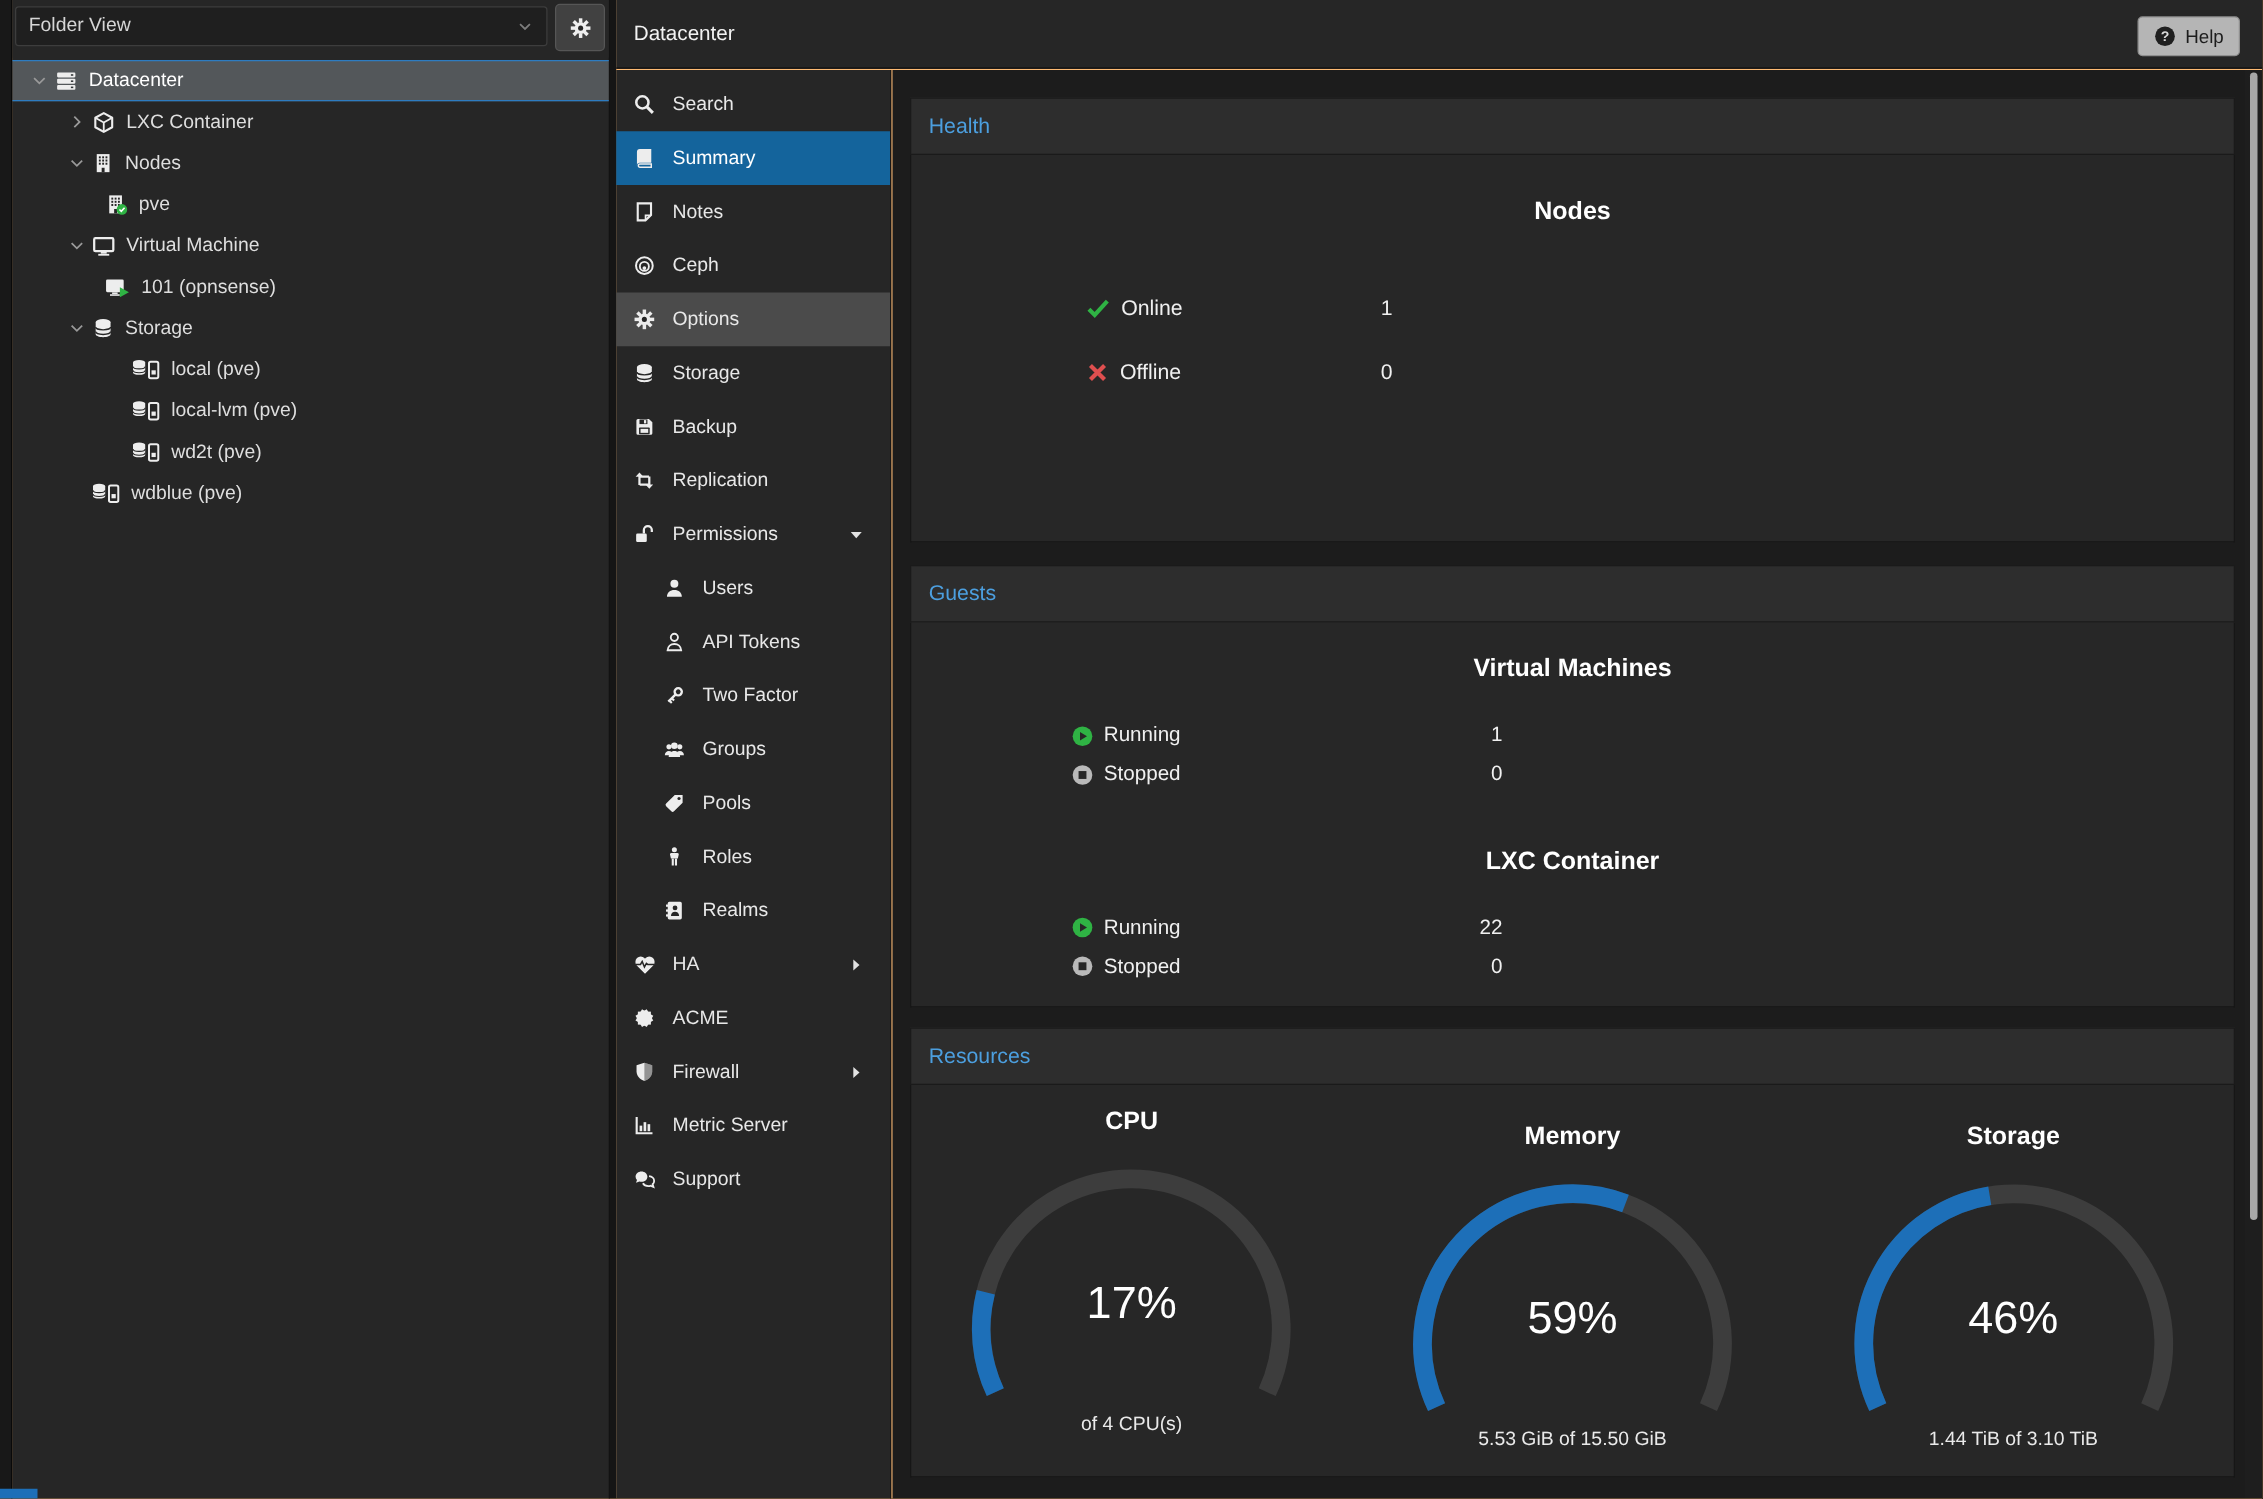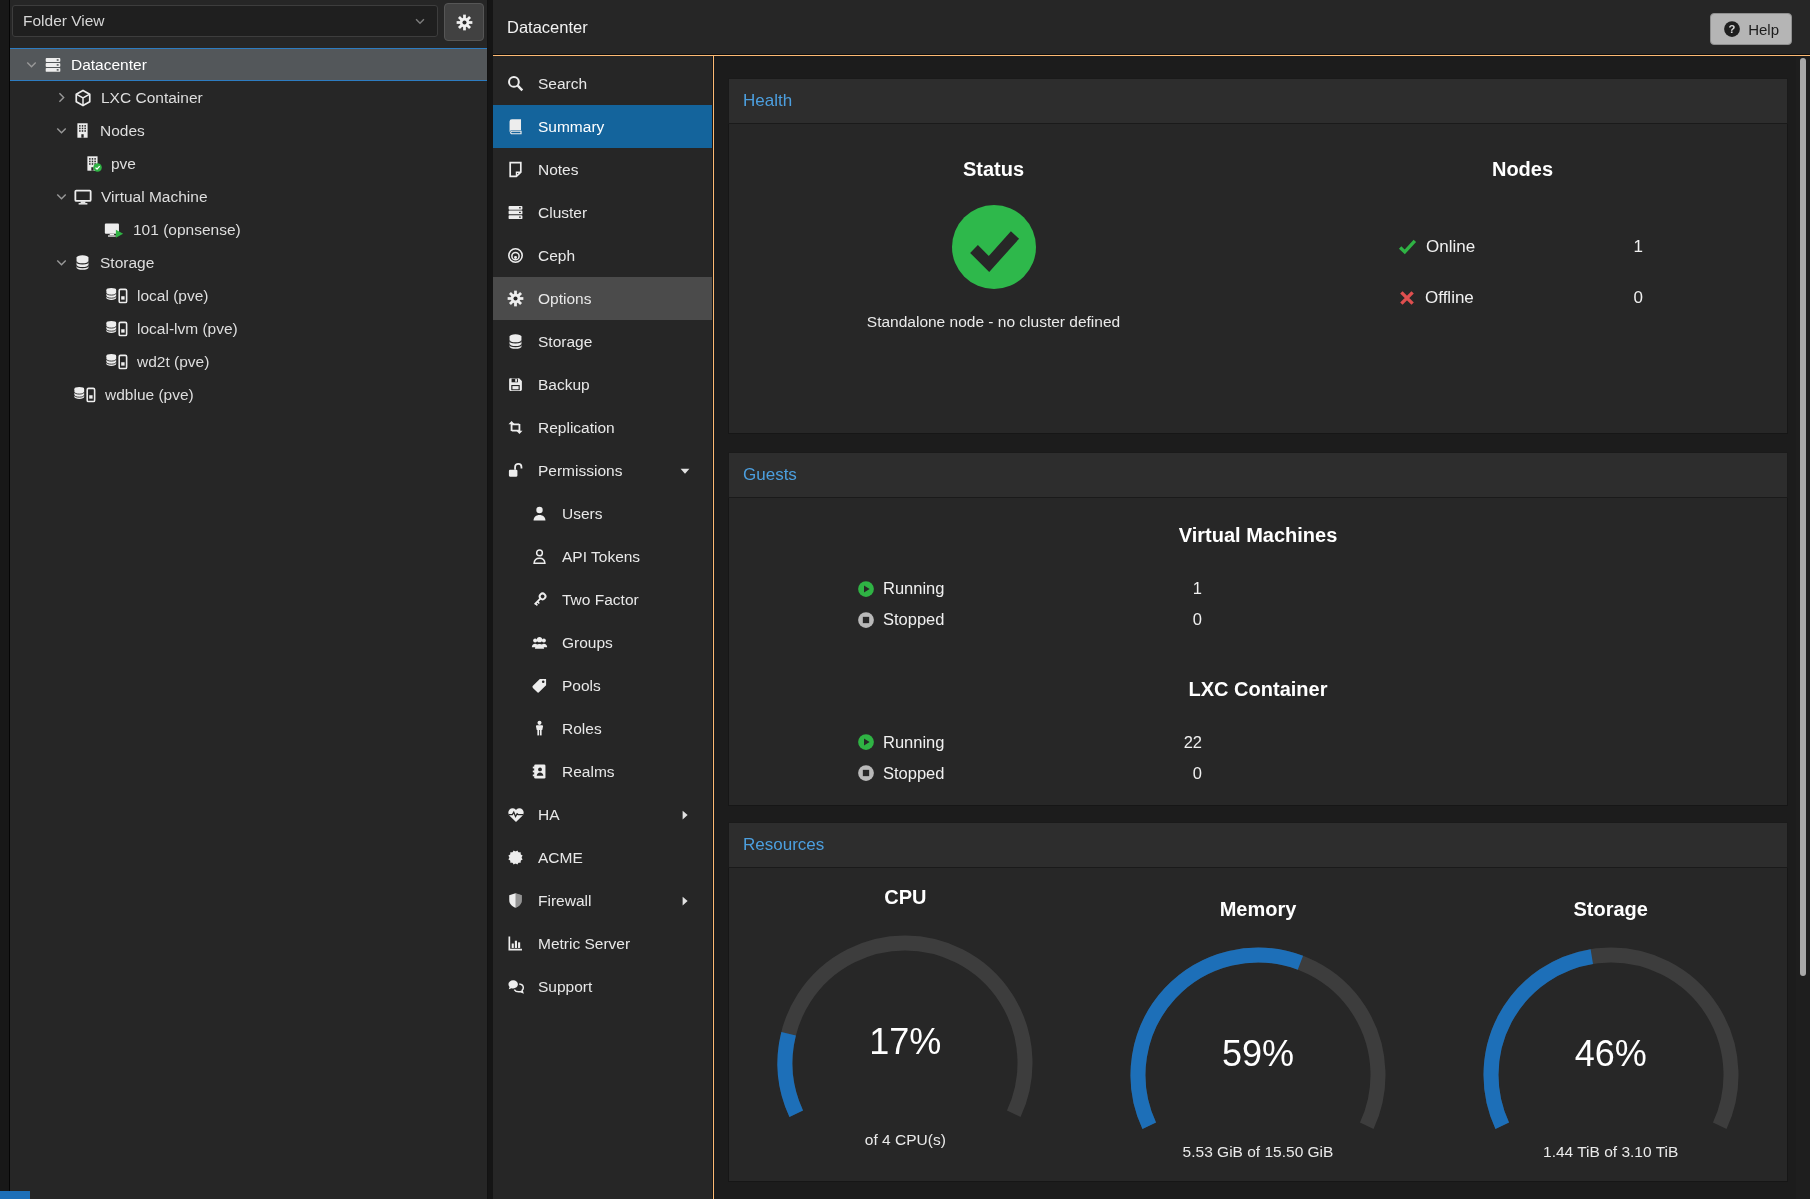--- a/index.html
+++ b/index.html
@@ -205,21 +205,21 @@
           </span>
           <span class="tree-icon">
             <svg width="18" height="18" viewBox="0 0 16 16">
               <rect x="1.2" y="2.3" width="13.6" height="9.2" rx="0.9" fill="none" stroke="currentColor" stroke-width="1.6"></rect>
               <rect x="5.9" y="11.9" width="4.2" height="1.4" fill="currentColor"></rect>
               <rect x="4.1" y="13.4" width="7.8" height="1.3" fill="currentColor"></rect>
             </svg>
           </span>
           <span class="tree-label">Virtual Machine</span>
         </div>
-        <div class="tree-row" style="padding-left:68px">
+        <div class="tree-row" style="padding-left:48px">
           <span class="expander"></span>
           <span class="tree-icon">
             <svg width="20" height="17" viewBox="0 0 19 16">
               <rect x="0.8" y="2.4" width="13.4" height="9.6" rx="1" fill="currentColor"></rect>
               <rect x="5.4" y="12.2" width="4.2" height="1.2" fill="currentColor"></rect>
               <rect x="3.8" y="13.6" width="7.4" height="1.2" fill="currentColor"></rect>
               <path d="M11.3 8.2 18.2 12l-6.9 3.8z" fill="#2fb344"></path>
             </svg>
           </span>
           <span class="tree-label">101 (opnsense)</span>
@@ -343,37 +343,20 @@
             <svg width="17" height="17" viewBox="0 0 16 16">
               <path d="M3 1.6h10v8.8l-4.2 4H3z" fill="none" stroke="currentColor" stroke-width="1.6"></path>
               <path d="M8.9 14.2v-3.6h3.9" fill="none" stroke="currentColor" stroke-width="1.3"></path>
             </svg>
           </span>
           <span>Notes</span>
         </div>
         <div class="menu-item">
           <span class="mi-icon">
             <svg width="17" height="17" viewBox="0 0 16 16">
-              <g fill="currentColor">
-                <rect x="1.5" y="1.8" width="13" height="3.5" rx="0.8"></rect>
-                <rect x="1.5" y="6.2" width="13" height="3.5" rx="0.8"></rect>
-                <rect x="1.5" y="10.6" width="13" height="3.5" rx="0.8"></rect>
-              </g>
-              <g fill="#262626">
-                <rect x="11.3" y="3" width="1.7" height="1.1"></rect>
-                <rect x="11.3" y="7.4" width="1.7" height="1.1"></rect>
-                <rect x="11.3" y="11.8" width="1.7" height="1.1"></rect>
-              </g>
-            </svg>
-          </span>
-          <span>Cluster</span>
-        </div>
-        <div class="menu-item">
-          <span class="mi-icon">
-            <svg width="17" height="17" viewBox="0 0 16 16">
               <circle cx="8" cy="8" r="6.3" fill="none" stroke="currentColor" stroke-width="1.5"></circle>
               <circle cx="8" cy="8.6" r="3.4" fill="none" stroke="currentColor" stroke-width="1.4"></circle>
               <circle cx="8" cy="9.8" r="1.4" fill="currentColor"></circle>
             </svg>
           </span>
           <span>Ceph</span>
         </div>
         <div class="menu-item highlighted">
           <span class="mi-icon">
             <svg width="17" height="17" viewBox="0 0 16 16">
@@ -586,29 +569,20 @@
       </div>
   </div>
 
   <div id="content">
 
     <div class="section" id="sec-health">
       <div class="sec-header">
         <span>Health</span>
       </div>
       <div class="sec-body">
-        <div class="half">
-          <div class="big-heading">Status</div>
-          <div id="status-circle">
-            <svg width="84" height="84" viewBox="0 0 84 84">
-                <path d="M22 44 37 59 63 30" stroke="#272727" stroke-width="11" fill="none"></path>
-              </svg>
-          </div>
-          <div id="status-text">Standalone node - no cluster defined</div>
-        </div>
         <div class="half">
           <div class="big-heading">Nodes</div>
           <div id="nodes-rows">
               <div class="node-row">
                 <span class="nr-icon">
                   <svg width="19" height="19" viewBox="0 0 16 16">
                     <path d="M1.8 8.8 5.7 12.6 14.2 3.3" stroke="#2fb344" stroke-width="2.8" fill="none"></path>
                   </svg>
                 </span>
                 <span class="nr-label">Online</span>

